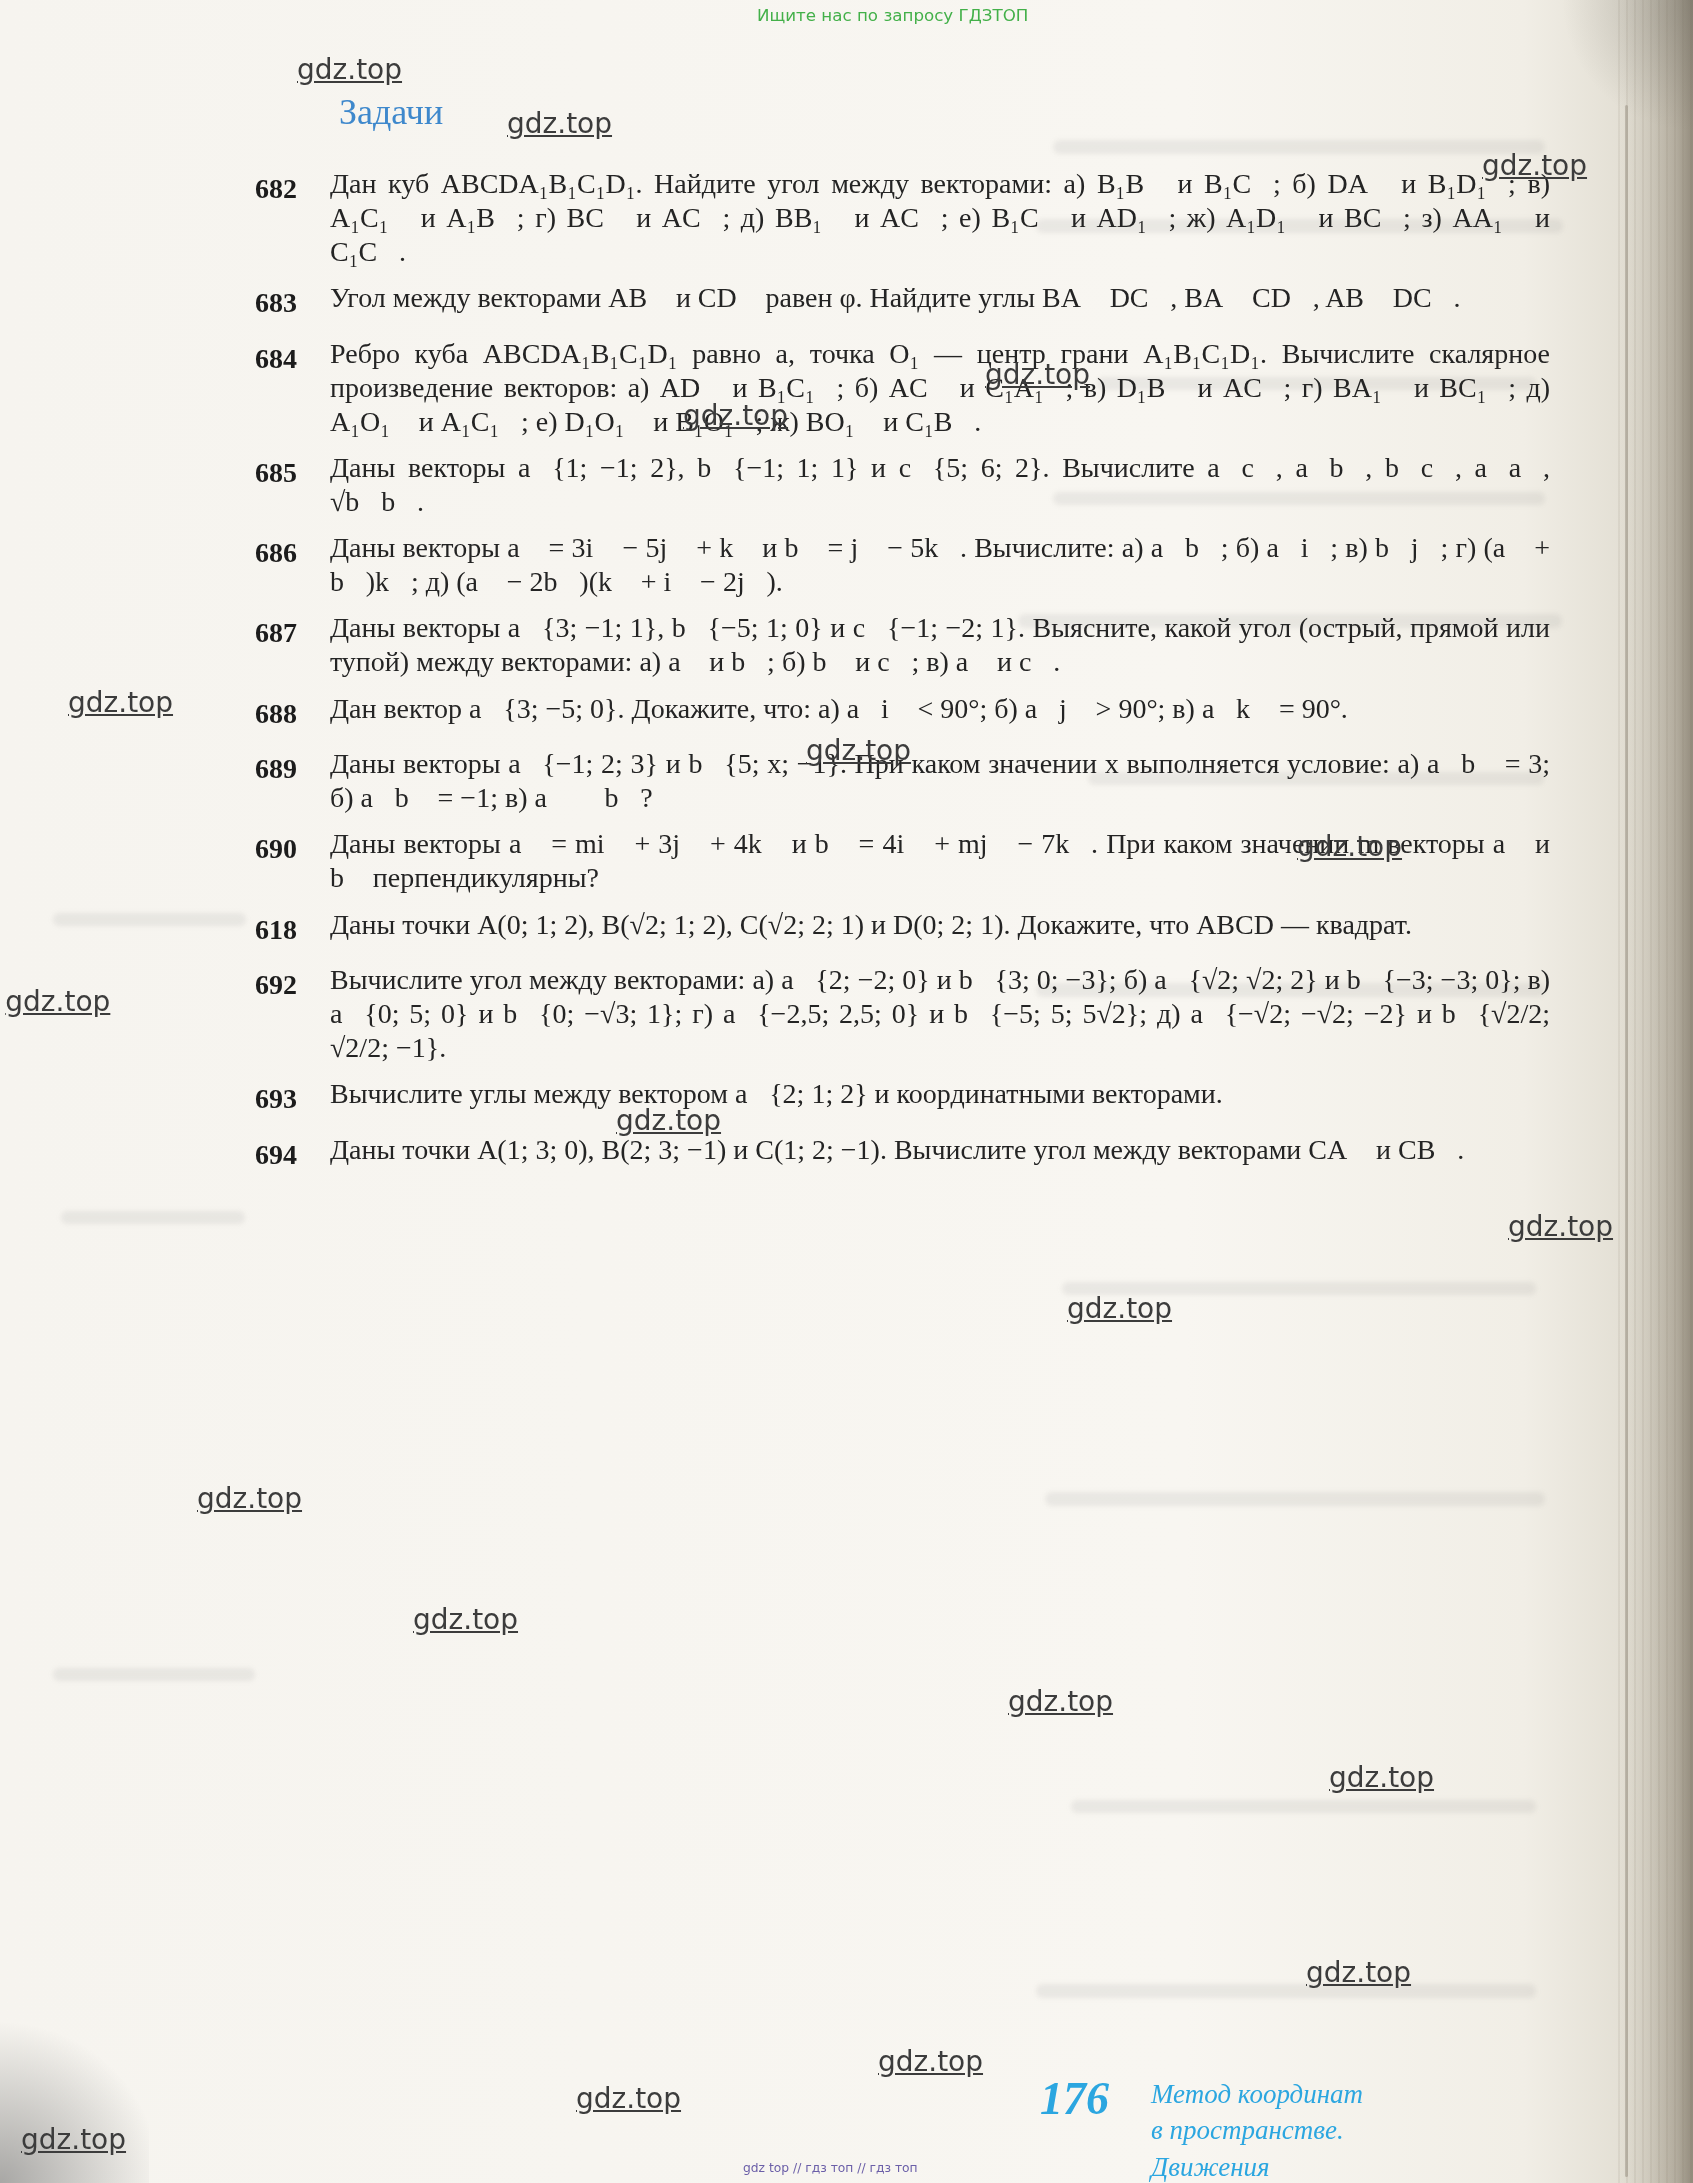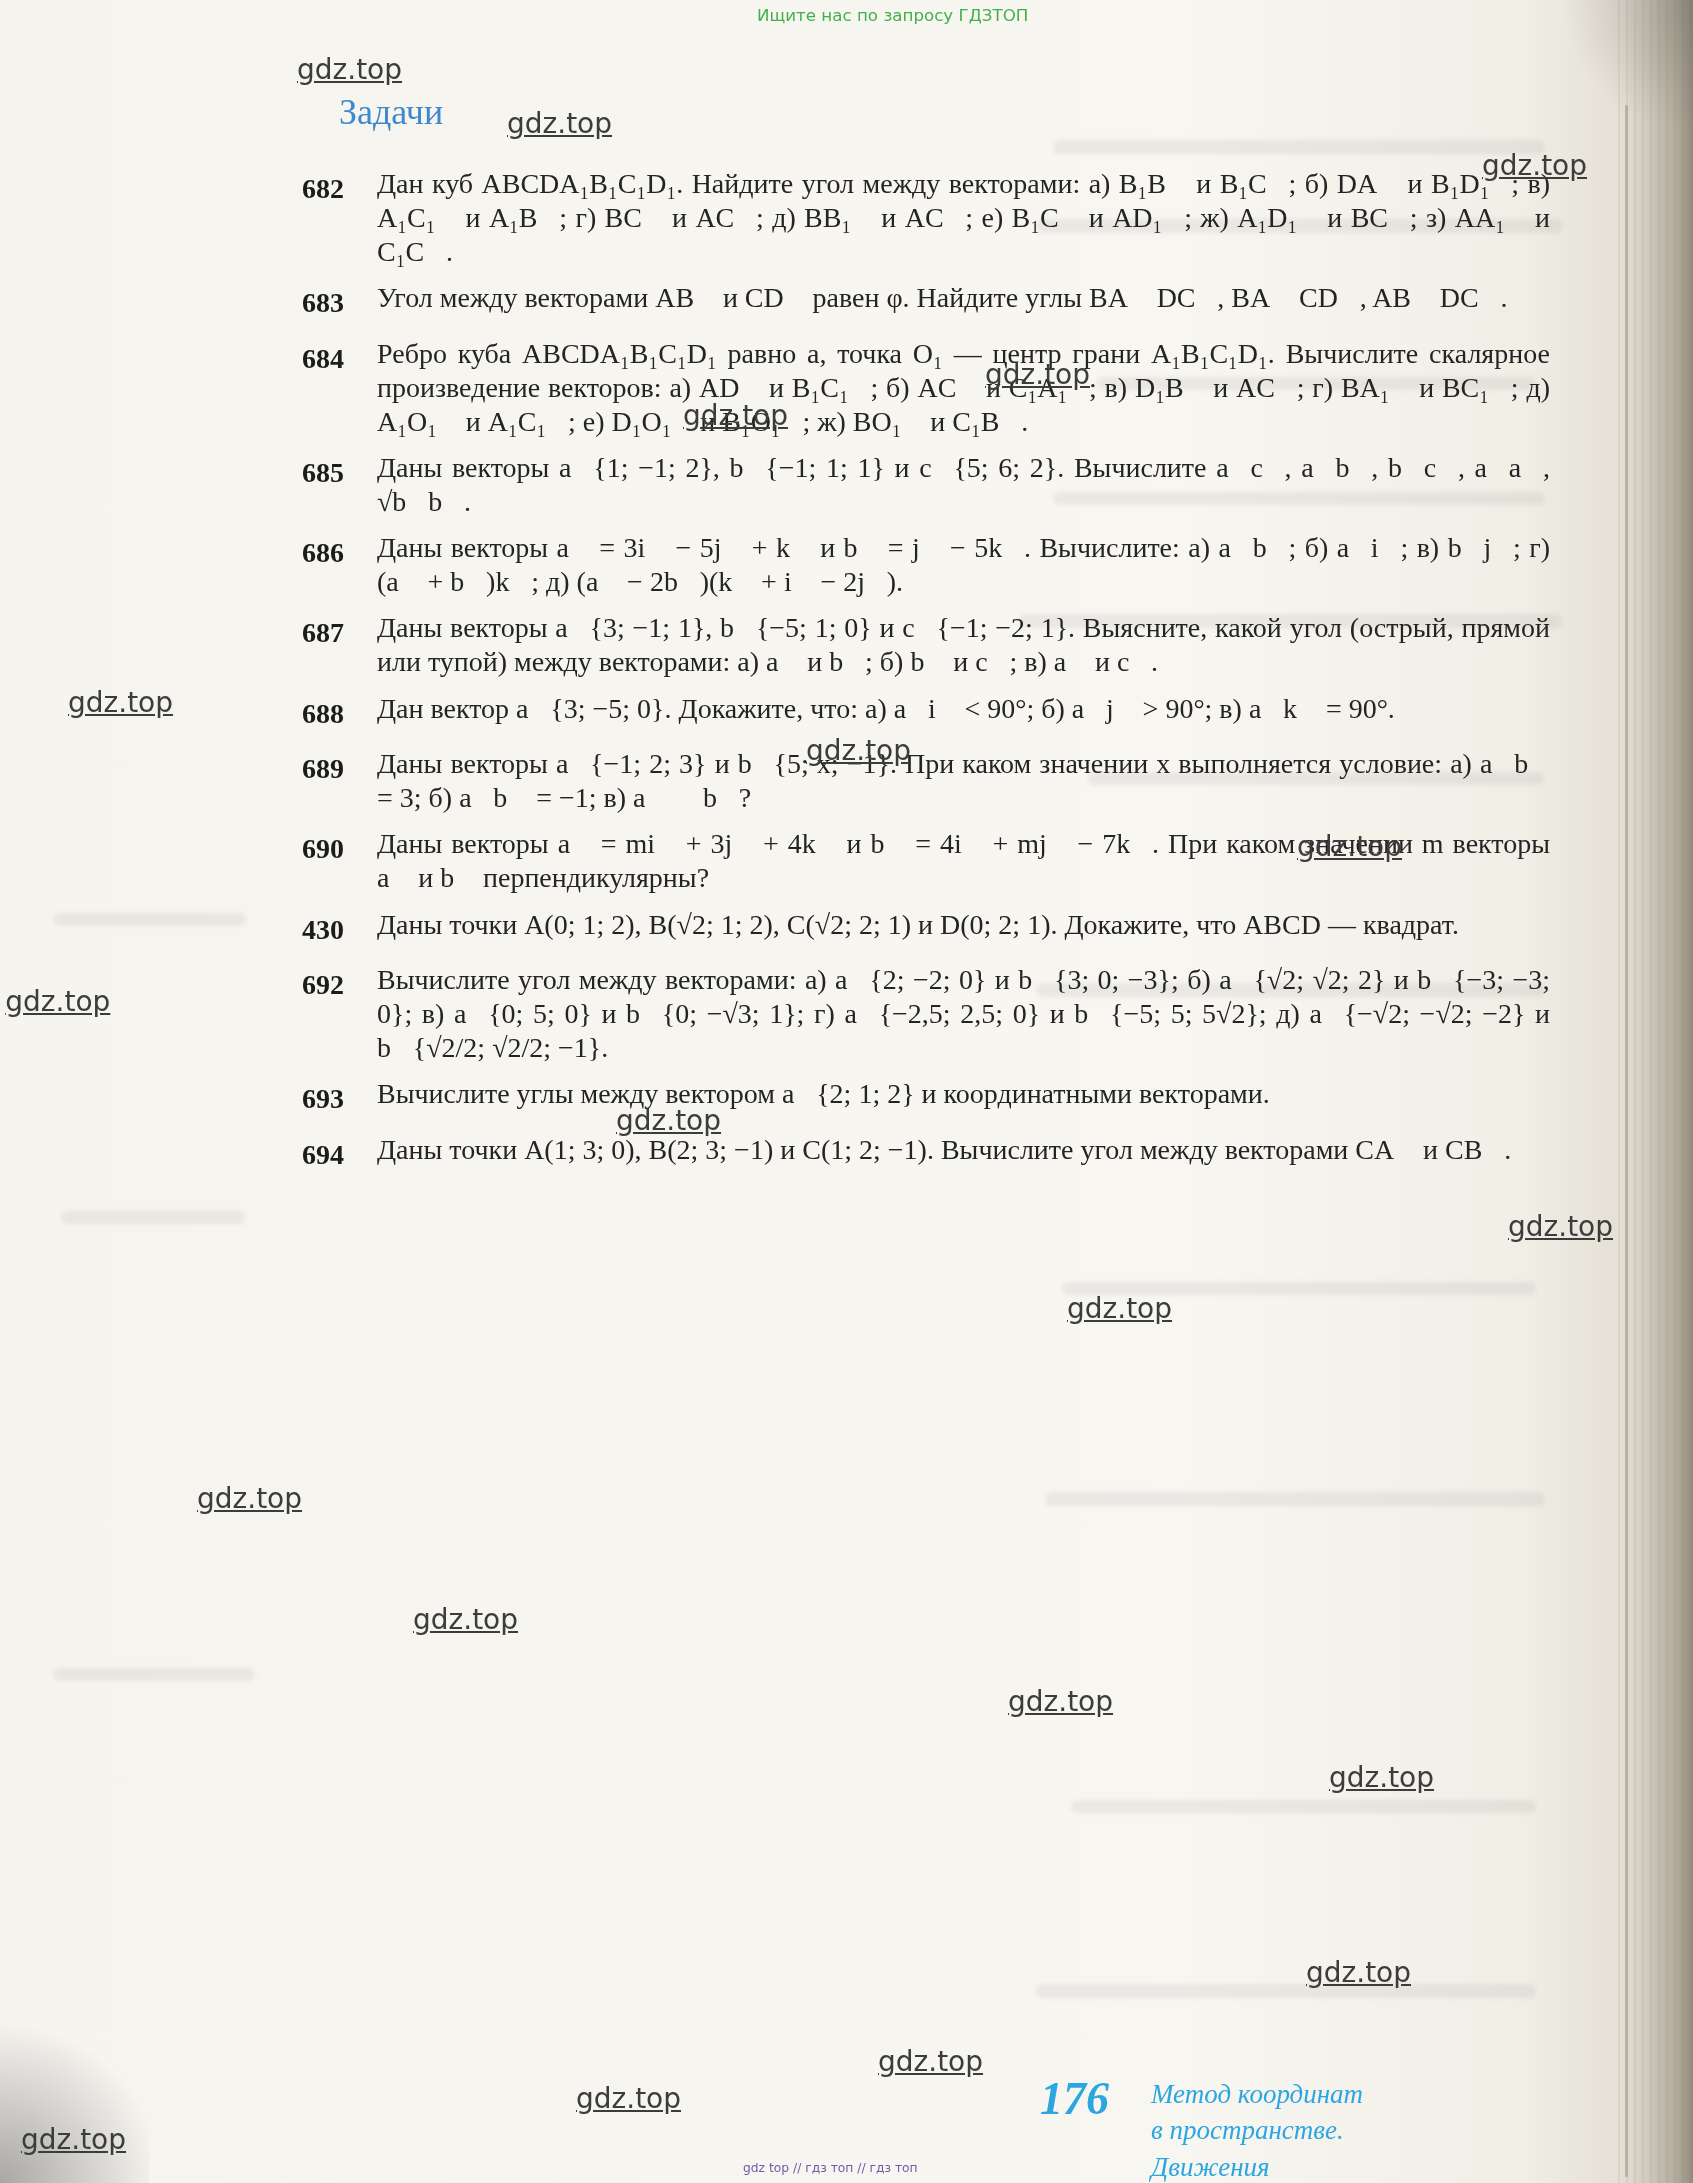--- a/index.html
+++ b/index.html
@@ -42,21 +42,21 @@
   }
   .header-title {
     position:absolute; top:91px; left:339px;
     font-size:36px; font-weight:normal; color:#3e88cc; z-index:2;
   }
   .problems {
     position:absolute; top:167px; left:255px; width:1295px; z-index:2;
   }
   .problem { display:flex; margin-bottom:12.3px; }
   .pnum {
-    flex:0 0 75px; font-weight:bold; font-size:28px; line-height:43px; color:#1c1c1c;margin-left:47px;
+    flex:0 0 75px; font-weight:bold; font-size:28px; line-height:43px; color:#1c1c1c;
   }
   .ptext {
     flex:1; font-size:28px; line-height:34px; text-align:justify; color:#242424;
   }
   .watermark {
     position:absolute;
     font-family:"DejaVu Sans", sans-serif; font-size:28px; color:#3c3c3c;
     z-index:3; white-space:nowrap;text-decoration:underline;
   }
   .footer {
@@ -133,21 +133,21 @@
       </div>
       <div class="problem">
         <div class="pnum">689</div>
         <div class="ptext">Даны векторы a⃗{−1; 2; 3} и b⃗{5; x; −1}. При каком значении x выполняется условие: а) a⃗b⃗ = 3; б) a⃗b⃗ = −1; в) a⃗ ⊥ b⃗?</div>
       </div>
       <div class="problem">
         <div class="pnum">690</div>
         <div class="ptext">Даны векторы a⃗ = mi⃗ + 3j⃗ + 4k⃗ и b⃗ = 4i⃗ + mj⃗ − 7k⃗. При каком значении m векторы a⃗ и b⃗ перпендикулярны?</div>
       </div>
       <div class="problem">
-        <div class="pnum">430</div>
+        <div class="pnum">618</div>
         <div class="ptext">Даны точки A(0; 1; 2), B(√2; 1; 2), C(√2; 2; 1) и D(0; 2; 1). Докажите, что ABCD — квадрат.</div>
       </div>
       <div class="problem">
         <div class="pnum">692</div>
         <div class="ptext">Вычислите угол между векторами: а) a⃗{2; −2; 0} и b⃗{3; 0; −3}; б) a⃗{√2; √2; 2} и b⃗{−3; −3; 0}; в) a⃗{0; 5; 0} и b⃗{0; −√3; 1}; г) a⃗{−2,5; 2,5; 0} и b⃗{−5; 5; 5√2}; д) a⃗{−√2; −√2; −2} и b⃗{√2/2; √2/2; −1}.</div>
       </div>
       <div class="problem">
         <div class="pnum">693</div>
         <div class="ptext">Вычислите углы между вектором a⃗{2; 1; 2} и координатными векторами.</div>
       </div>

